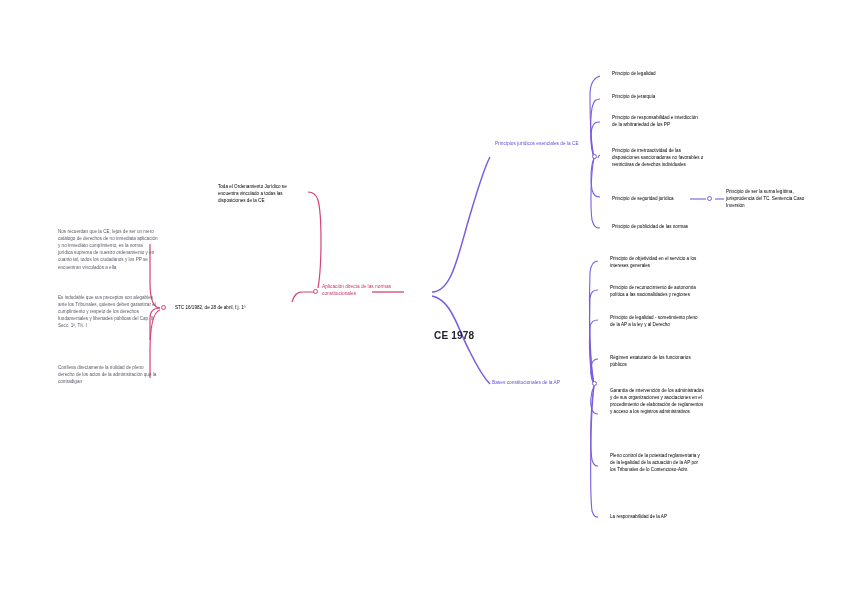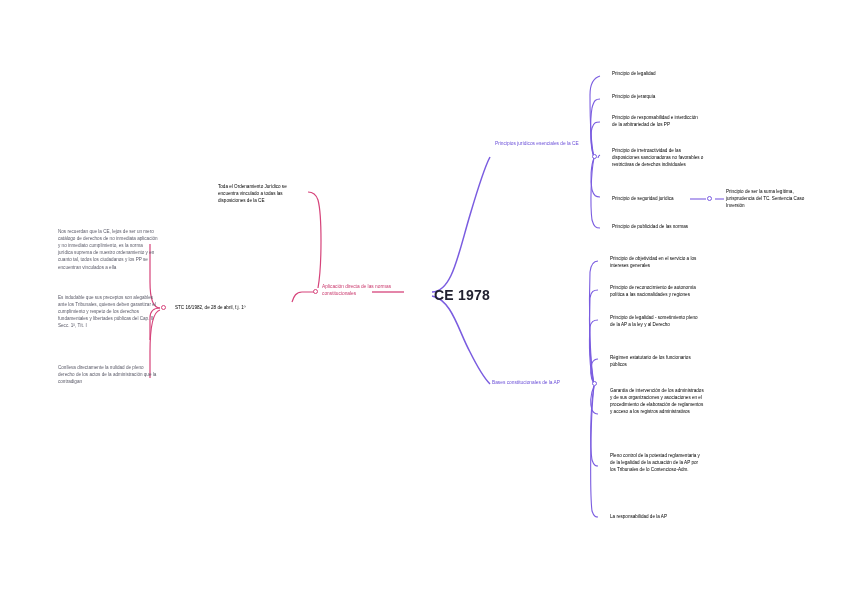--- a/index.html
+++ b/index.html
@@ -15,24 +15,25 @@
     width:848px;height:600px;
   }
   svg.links{
     position:absolute;left:0;top:0;
     width:848px;height:600px;
     pointer-events:none;
   }
 
   .central{
     position:absolute;
-    font-size:14px;
+    font-size:10px;
     font-weight:bold;
     color:#222230;
     letter-spacing:0.2px;
+    margin-top:43px;
   }
 
   .branch-label{
     position:absolute;
     font-size:4.8px;
     line-height:1.45;
   }
   .branch-label.purple{color:#6b4fd8;}
   .branch-label.pink{color:#c9366b;}
 

